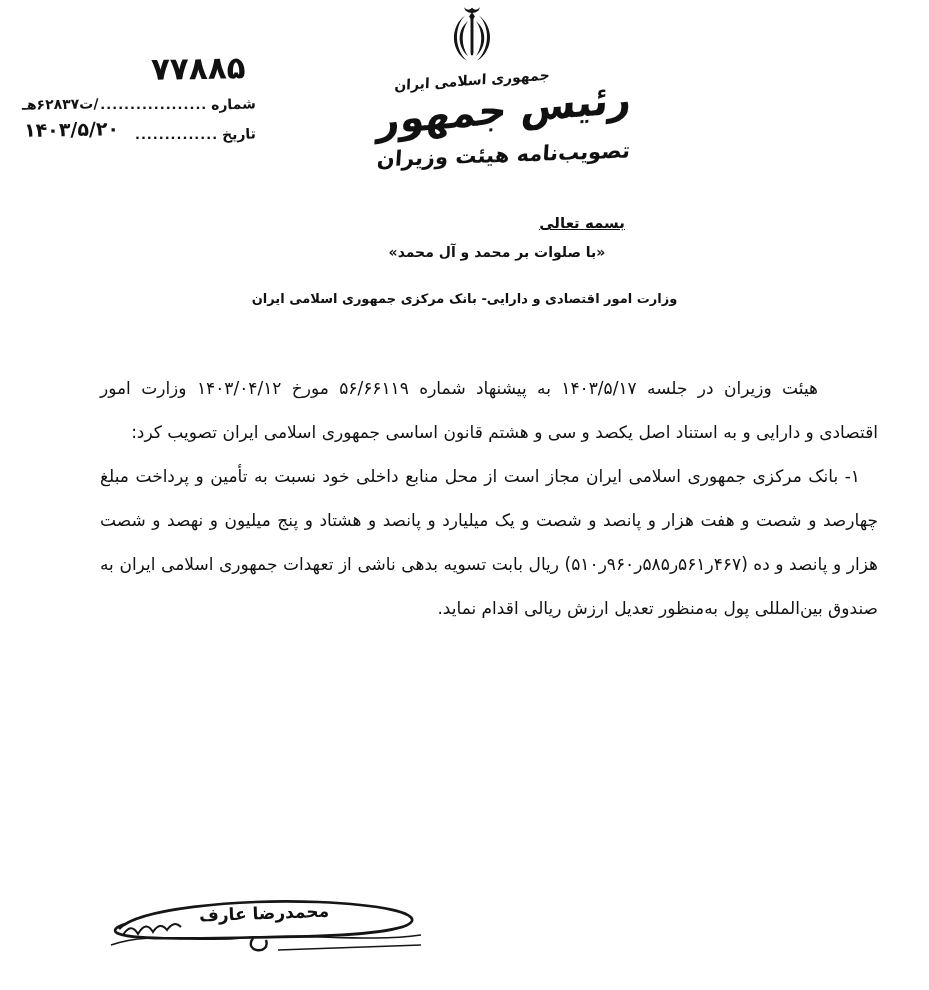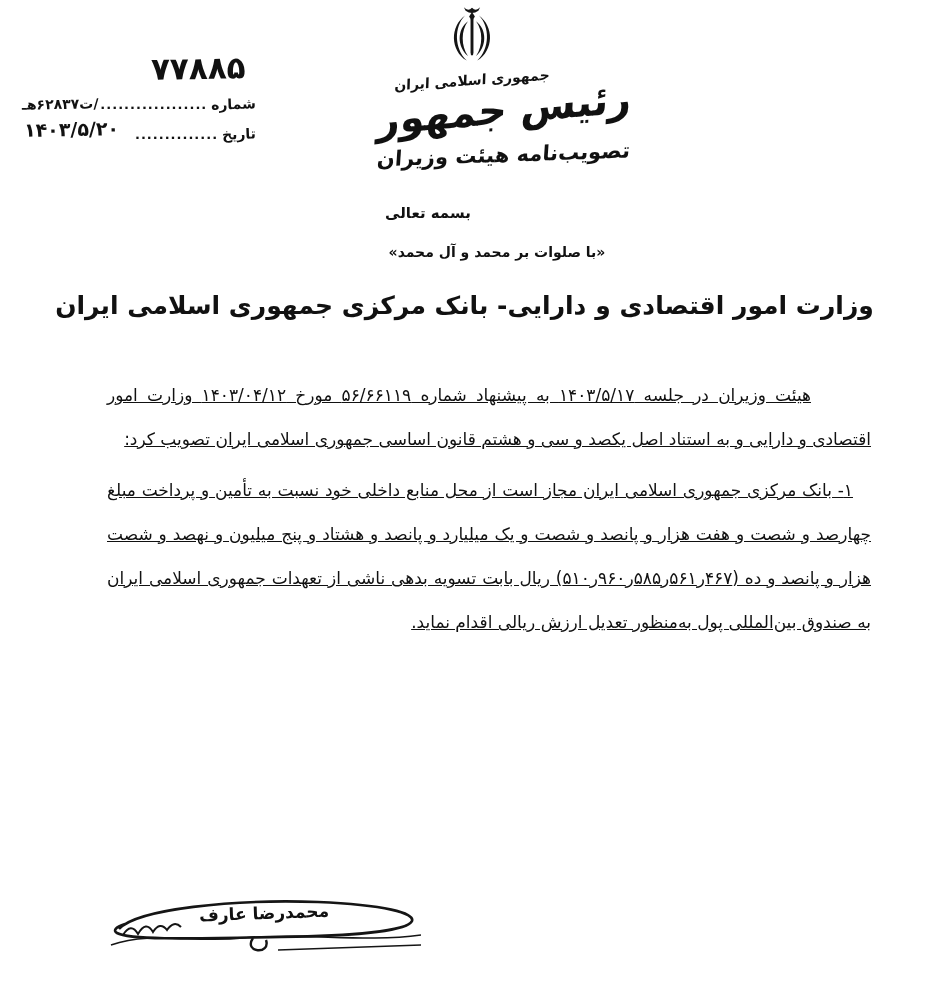--- a/index.html
+++ b/index.html
@@ -42,36 +42,36 @@
   .office{
     font-size:40px;font-weight:bold;line-height:1.1;margin-top:2px;
     transform:rotate(-5deg) skewX(-8deg);white-space:nowrap;
   }
   .doctype{
     font-size:21px;font-weight:bold;margin-top:10px;
     transform:rotate(-2deg) skewX(-6deg);white-space:nowrap;
   }
 
   
-  .besmeleh{top:204px;left:385px;width:240px;text-align:left;font-size:15px;font-weight:bold;direction:rtl;}
+  .besmeleh{top:214px;left:385px;width:240px;text-align:right;font-size:15px;font-weight:bold;direction:rtl;text-decoration:underline;}
   .salawat{top:244px;left:377px;width:240px;text-align:center;font-size:14px;font-weight:bold;direction:rtl;}
 
   
   .addressee{
     top:291px;left:0;right:0;text-align:center;
-    font-size:25px;font-weight:bold;direction:rtl;
+    font-size:13px;font-weight:bold;direction:rtl;
   }
 
   
   .body-text{
     top:366px;right:51px;left:100px;
     direction:rtl;text-align:justify;
     font-size:17px;line-height:44px;
   }
-  .body-text p{margin:7px;text-decoration:underline;}
+  .body-text p{margin:0;}
   .p-intro{text-indent:60px;}
   .p-item{text-indent:18px;}
 
   
   .sig{left:103px;top:893px;width:320px;height:92px;}
   .sig svg{position:absolute;left:0;top:0;}
   .sig-name{
     position:absolute;left:96px;top:10px;
     font-size:17px;font-weight:bold;direction:rtl;white-space:nowrap;
     transform:rotate(-2deg);

